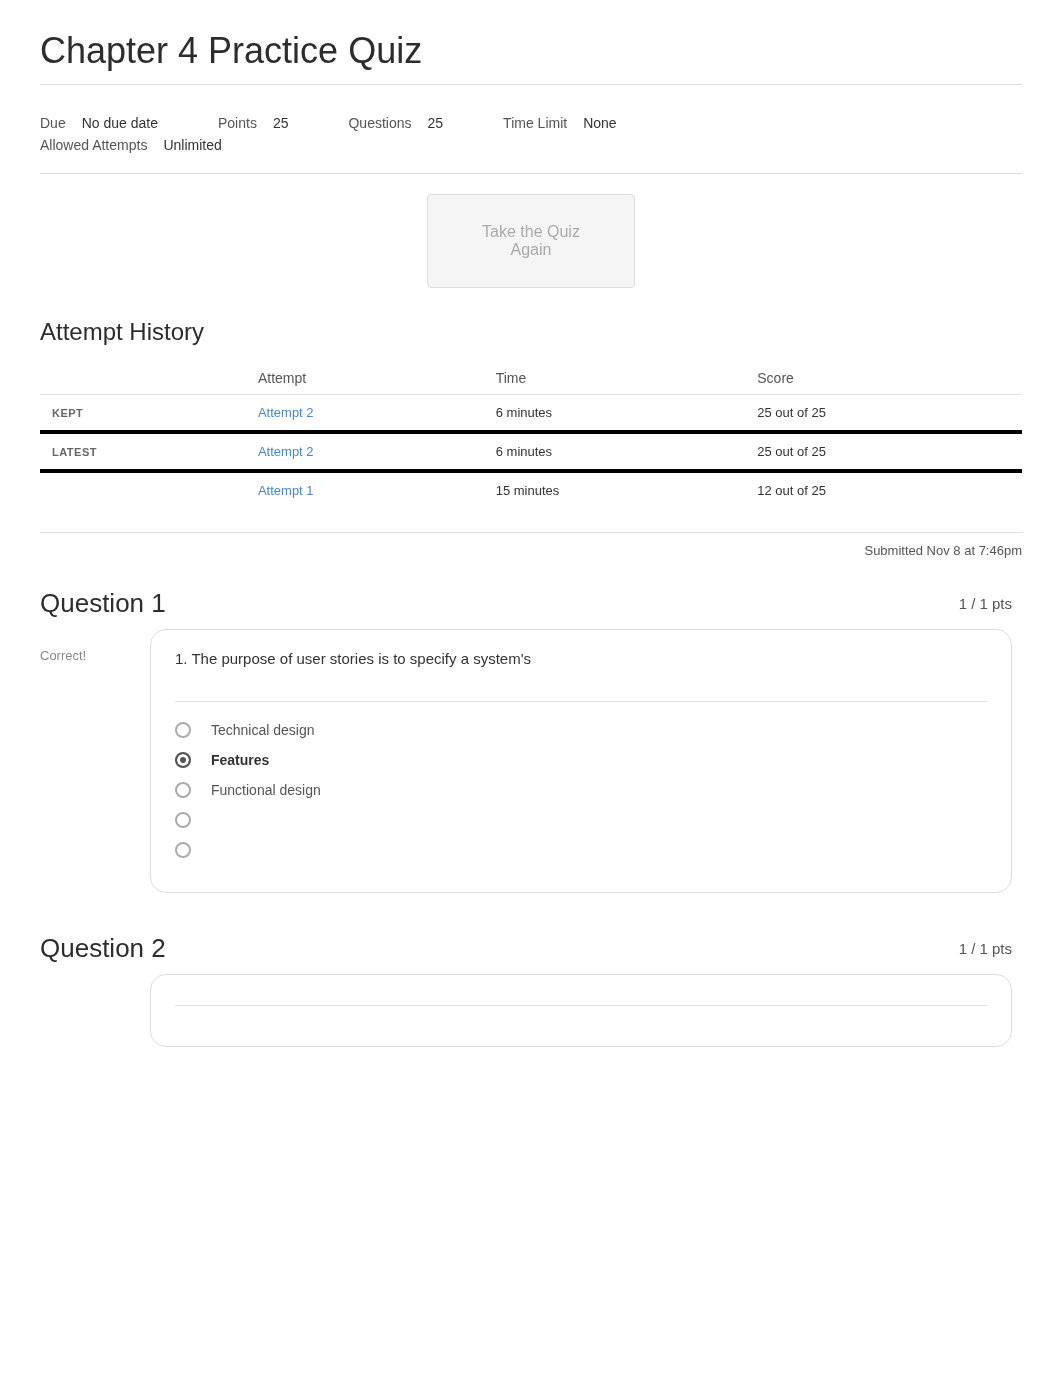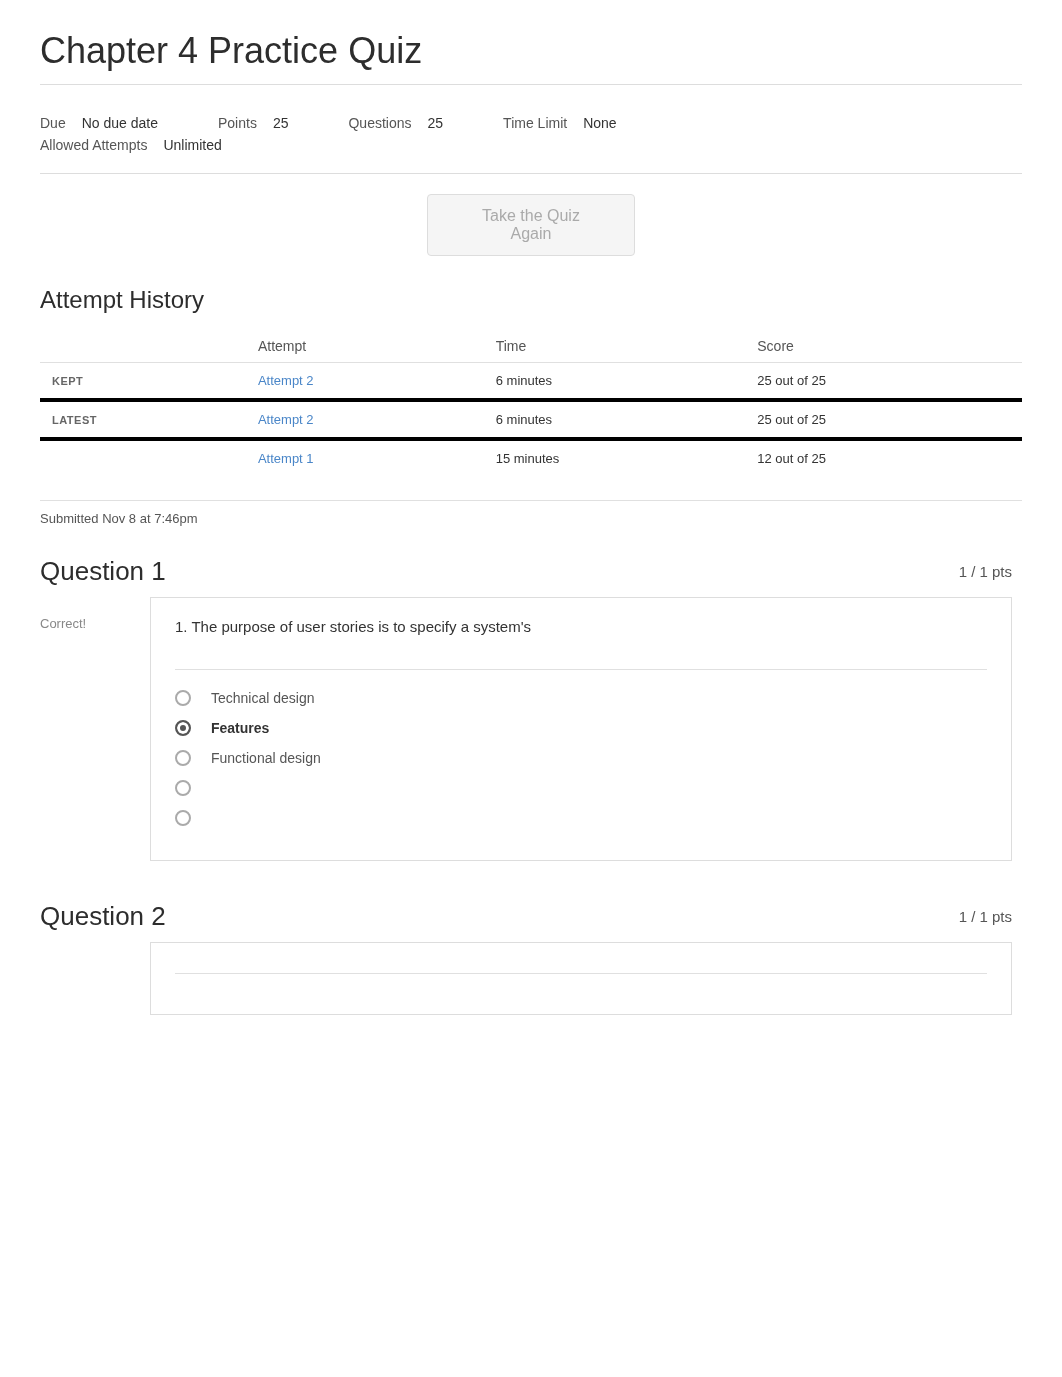--- a/index.html
+++ b/index.html
@@ -49,21 +49,21 @@
     }
 
     .meta-value {
       color: #333;
       font-size: 14px;
     }
 
     .btn-take-quiz {
       display: block;
       margin: 20px auto 30px auto;
-      padding: 12px 40px;
+      padding: 28px 40px;
       background: #f5f5f5;
       border: 1px solid #ddd;
       border-radius: 4px;
       color: #aaa;
       font-size: 16px;
       cursor: pointer;
       text-align: center;
       width: 208px;
     }
 
@@ -111,20 +111,21 @@
       cursor: pointer;
       text-decoration: none;
     }
 
     .submitted-info {
       font-size: 13px;
       color: #555;
       margin-bottom: 20px;
       padding: 10px 0;
       border-top: 1px solid #e0e0e0;
+      text-align: right;
     }
 
     .question-header {
       display: flex;
       justify-content: space-between;
       align-items: center;
       margin-bottom: 10px;
       padding: 0 10px 0 0;
       text-align: right;
     }
@@ -135,21 +136,21 @@
       color: #2d2d2d;
     }
 
     .question-pts {
       font-size: 15px;
       color: #555;
     }
 
     .question-card {
       border: 1px solid #ddd;
-      border-radius: 0;
+      border-radius: 16px;
       padding: 20px 24px;
       background: #fff;
       margin-left: 110px;
       margin-right: 10px;
     }
 
     .question-text {
       font-size: 15px;
       color: #333;
       margin-bottom: 20px;

